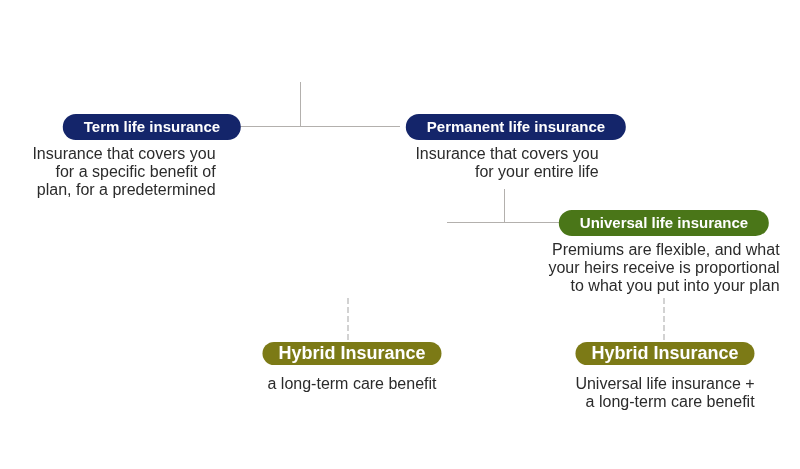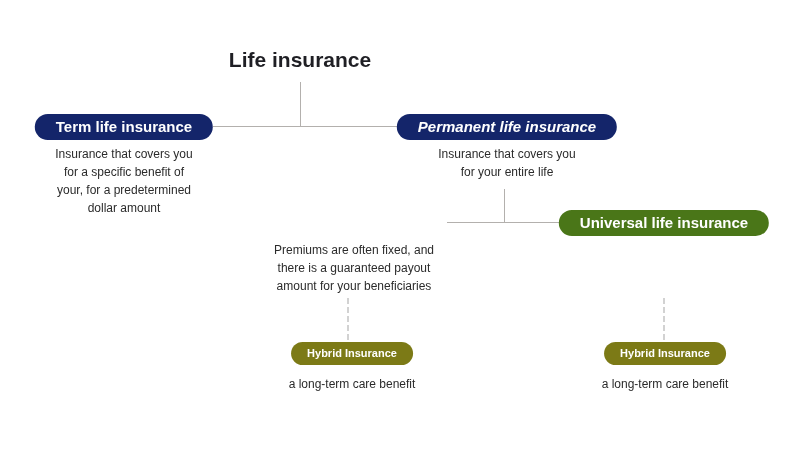--- a/index.html
+++ b/index.html
@@ -36,84 +36,83 @@
     color: #ffffff;
     font-weight: bold;
     font-size: 15px;
     height: 26px;
     line-height: 26px;
     padding: 0 21px;
     border-radius: 13px;
     white-space: nowrap;
     text-align: center;
   }
-  .pill-navy { background: var(--navy); }
+  .pill-navy { background: var(--navy); margin-left: 28px; }
   .pill-green { background: var(--green); }
   .pill-olive { background: var(--olive); }
   .pill.small {
-    font-size: 11px;
+    font-size: 18px;
     height: 23px;
     line-height: 23px;
     padding: 0 16px;
     border-radius: 12px;
   }
   .desc {
     position: absolute;
     transform: translateX(-50%);
-    text-align: center;
-    font-size: 12px;
+    text-align: right;
+    font-size: 16px;
     line-height: 18px;
     color: var(--text);
   }
   .desc .line { display: block; white-space: nowrap; }
   .vline { position: absolute; width: 1px; background: var(--connector); }
   .hline { position: absolute; height: 1px; background: var(--connector); }
   .dotline { position: absolute; width: 0; border-left: 2px dashed var(--dotted); }
 </style>
 </head>
 <body>
 
 <div class="diagram">
 
-  <div class="page-title">Life insurance</div>
 
   <div class="vline" style="left:300px; top:82px; height:44px;"></div>
   <div class="hline" style="left:213px; top:126px; width:187px;"></div>
 
   <div class="pill pill-navy" style="left:124px; top:114px;">Term life insurance</div>
   <div class="desc" style="left:124px; top:145px;">
     <span class="line">Insurance that covers you</span>
     <span class="line">for a specific benefit of</span>
-    <span class="line">your, for a predetermined</span>
-    <span class="line">dollar amount</span>
+    <span class="line">plan, for a predetermined</span>
   </div>
 
-  <div class="pill pill-navy" style="left:507px; top:114px;font-style:italic;">Permanent life insurance</div>
+  <div class="pill pill-navy" style="left:488px; top:114px;">Permanent life insurance</div>
   <div class="desc" style="left:507px; top:145px;">
     <span class="line">Insurance that covers you</span>
     <span class="line">for your entire life</span>
   </div>
 
   <div class="vline" style="left:504px; top:189px; height:33px;"></div>
   <div class="hline" style="left:447px; top:222px; width:115px;"></div>
 
-  <div class="desc" style="left:354px; top:241px;">
-    <span class="line">Premiums are often fixed, and</span>
-    <span class="line">there is a guaranteed payout</span>
-    <span class="line">amount for your beneficiaries</span>
-  </div>
 
   <div class="pill pill-green" style="left:664px; top:210px;">Universal life insurance</div>
+  <div class="desc" style="left:664px; top:241px;">
+    <span class="line">Premiums are flexible, and what</span>
+    <span class="line">your heirs receive is proportional</span>
+    <span class="line">to what you put into your plan</span>
+  </div>
 
   <div class="dotline" style="left:347px; top:298px; height:42px;"></div>
   <div class="dotline" style="left:663px; top:298px; height:42px;"></div>
 
   <div class="pill pill-olive small" style="left:352px; top:342px;">Hybrid Insurance</div>
   <div class="desc" style="left:352px; top:375px;">
     <span class="line">a long-term care benefit</span>
   </div>
 
   <div class="pill pill-olive small" style="left:665px; top:342px;">Hybrid Insurance</div>
   <div class="desc" style="left:665px; top:375px;">
+    <span class="line">Universal life insurance +</span>
     <span class="line">a long-term care benefit</span>
   </div>
 
 </div>
 
 </body></html>

